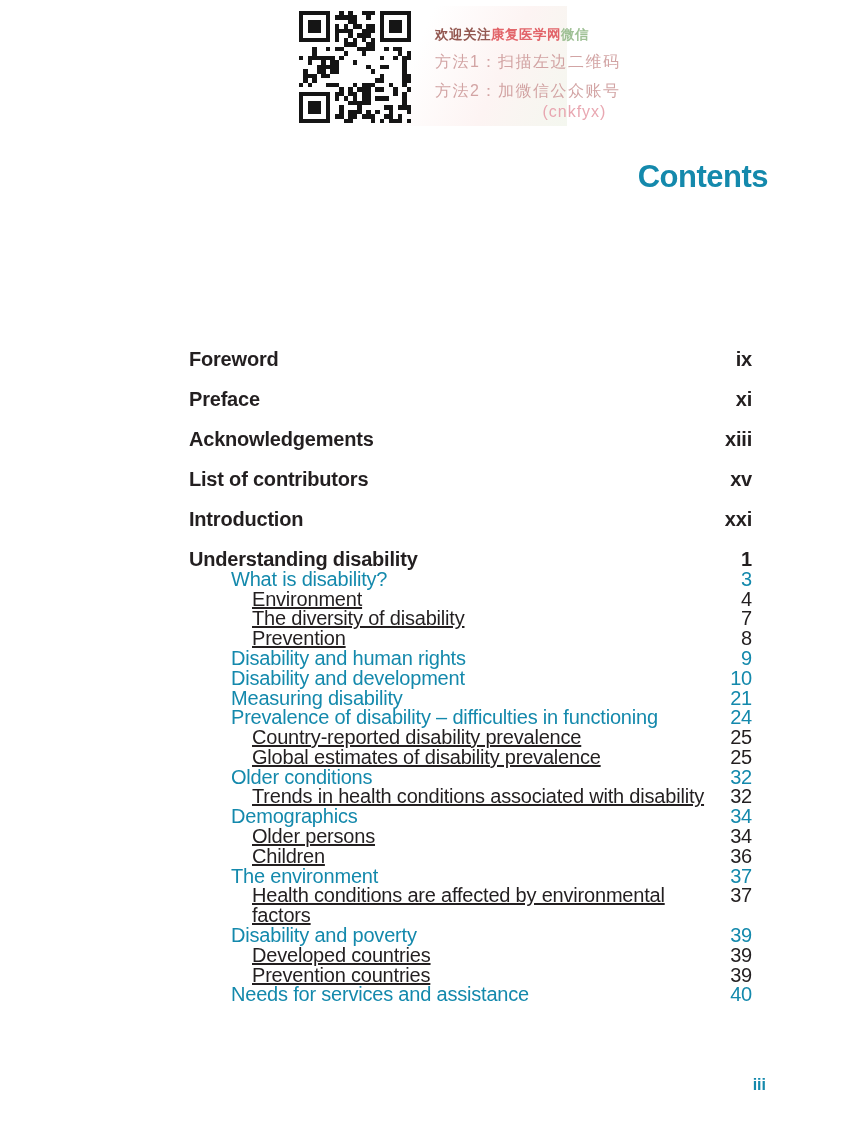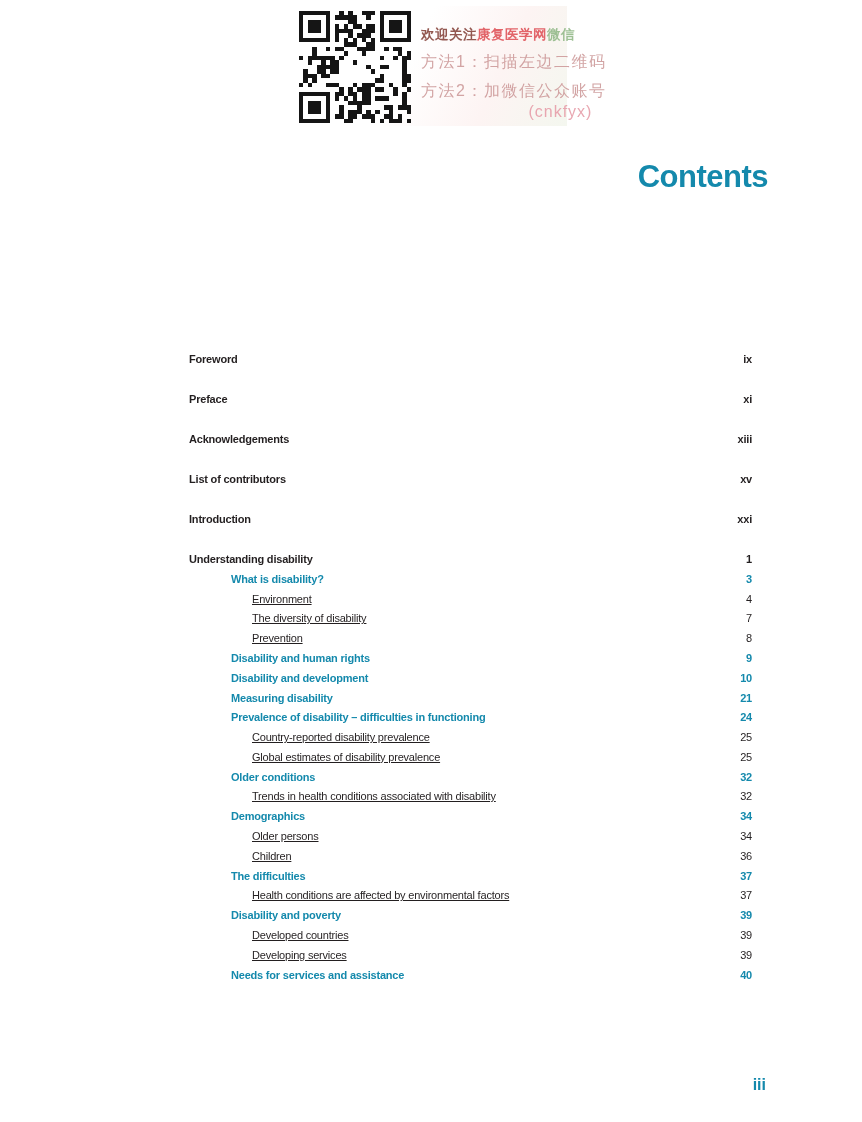--- a/index.html
+++ b/index.html
@@ -13,21 +13,21 @@
     font-family:"Liberation Sans",sans-serif;
     color:var(--ink);
     position:relative;
     overflow:hidden;
   }
   .page{position:absolute;inset:0;}
 
   
   .watermark{
     position:absolute;left:299px;top:6px;width:268px;height:120px;
-    display:flex;gap:6px;
+    display:flex;gap:20px;
     background:linear-gradient(115deg,#ffffff 42%,#fdf4f3 72%,#f4f7ef 100%);
   }
   .qr-wrap{width:112px;height:114px;margin-top:4px;flex:0 0 auto;}
   .qr-wrap svg{width:112px;height:114px;display:block;}
   .wm-text{
     flex:1;padding-top:20px;padding-left:4px;
     filter:blur(0.7px);opacity:0.92;
     white-space:nowrap;
   }
   .wm-line1{font-size:13.5px;font-weight:bold;color:#8a4a42;letter-spacing:0.5px;}
@@ -42,25 +42,25 @@
     font-size:31px;line-height:36px;font-weight:bold;
     color:var(--accent);letter-spacing:-0.5px;
   }
 
   
   .toc{
     position:absolute;left:189px;top:350px;width:563px;
   }
   .toc-row{
     display:flex;justify-content:space-between;align-items:baseline;
-    line-height:19.8px;font-size:11px;letter-spacing:-0.2px;
+    line-height:19.8px;font-size:20px;letter-spacing:-0.2px;
   }
   .toc-row.group{margin-top:20.2px;}
   .toc-row[data-level="0"]{font-weight:bold;color:var(--ink);}
-  .toc-row[data-level="1"]{font-weight:bold;color:var(--accent);text-align:center;}
+  .toc-row[data-level="1"]{font-weight:normal;color:var(--accent);text-align:center;}
   .toc-row[data-level="2"]{font-weight:normal;color:var(--ink);}
   .toc-row[data-level="1"] .toc-label{padding-left:42px;}
   .toc-row[data-level="2"] .toc-label{padding-left:63px;text-decoration:underline;}
   .toc-page{flex:0 0 auto;padding-left:12px;}
 
   
   .folio{
     position:absolute;top:1076px;right:96px;
     font-size:16px;font-weight:bold;color:var(--accent);padding-left:9px;
   }
@@ -354,37 +354,37 @@
   </div>
       <div class="toc-row" data-level="2">
     <span class="toc-label">Older persons</span>
     <span class="toc-page">34</span>
   </div>
       <div class="toc-row" data-level="2">
     <span class="toc-label">Children</span>
     <span class="toc-page">36</span>
   </div>
       <div class="toc-row" data-level="1">
-    <span class="toc-label">The difficulties</span>
+    <span class="toc-label">The environment</span>
     <span class="toc-page">37</span>
   </div>
       <div class="toc-row" data-level="2">
     <span class="toc-label">Health conditions are affected by environmental factors</span>
     <span class="toc-page">37</span>
   </div>
       <div class="toc-row" data-level="1">
     <span class="toc-label">Disability and poverty</span>
     <span class="toc-page">39</span>
   </div>
       <div class="toc-row" data-level="2">
     <span class="toc-label">Developed countries</span>
     <span class="toc-page">39</span>
   </div>
       <div class="toc-row" data-level="2">
-    <span class="toc-label">Developing services</span>
+    <span class="toc-label">Prevention countries</span>
     <span class="toc-page">39</span>
   </div>
       <div class="toc-row" data-level="1">
     <span class="toc-label">Needs for services and assistance</span>
     <span class="toc-page">40</span>
   </div>
     </div>
 
   <div class="folio">iii</div>
 

